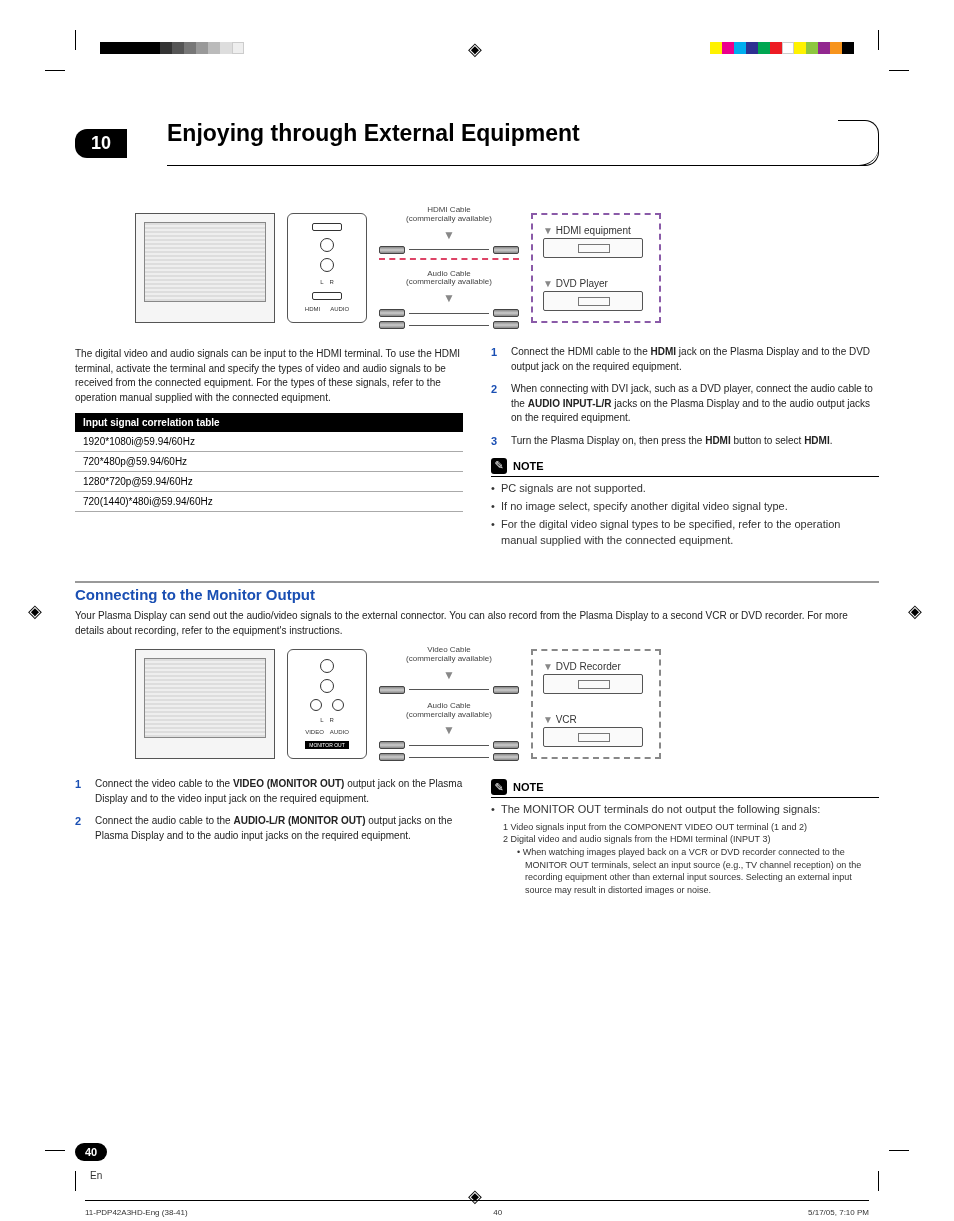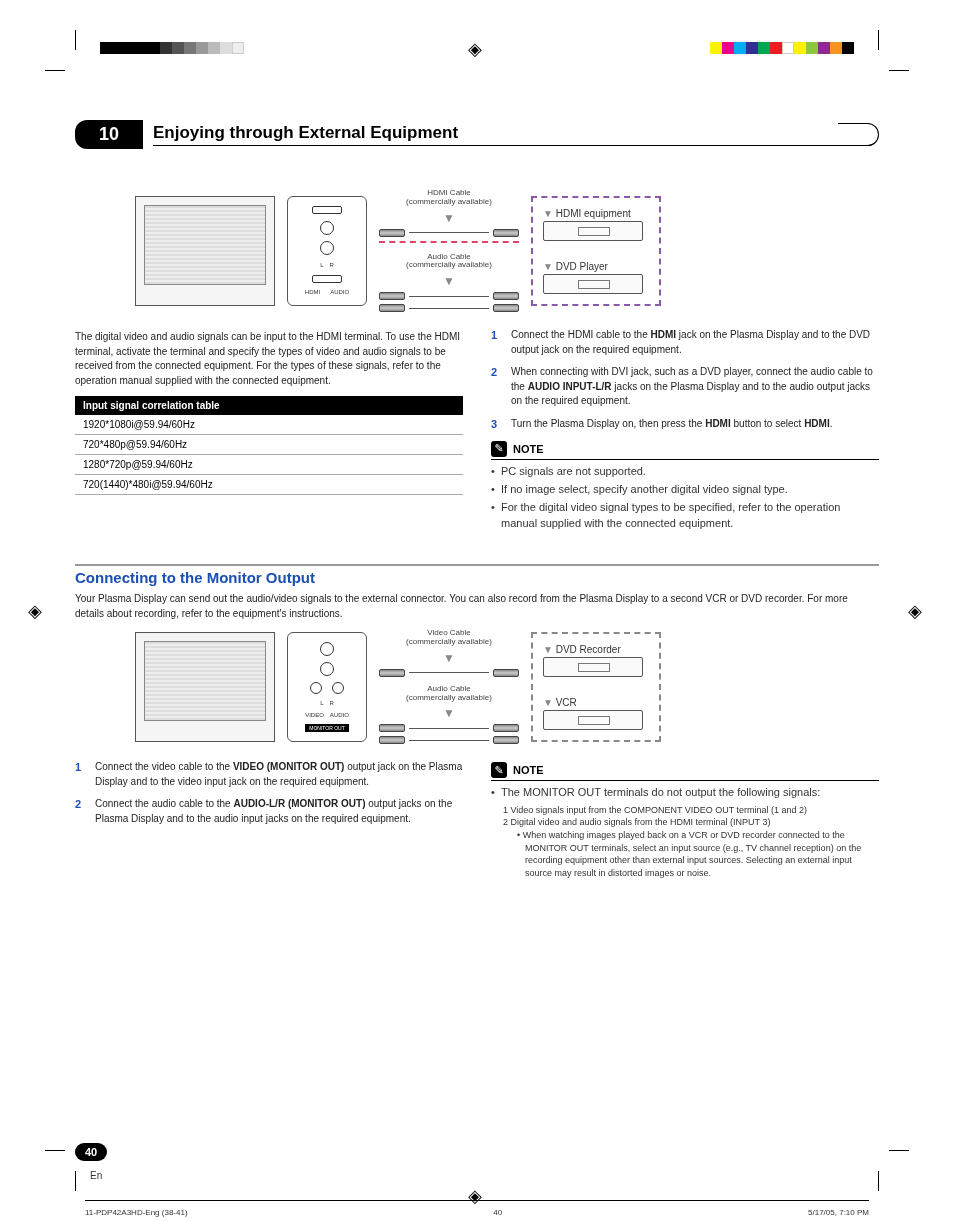--- a/index.html
+++ b/index.html
@@ -8,22 +8,22 @@
   .crop-v { position: absolute; width: 1px; height: 20px; background: #000; }
   .crop-h { position: absolute; height: 1px; width: 20px; background: #000; }
 
   
   .colorbar { position: absolute; display: flex; }
   .colorbar div { width: 12px; height: 12px; }
   .reg-mark { position: absolute; width: 18px; height: 18px; }
   .reg-mark::before { content: "◈"; font-size: 18px; line-height: 18px; color: #000; }
 
   .chapter-header { display: flex; align-items: center; gap: 10px; margin-bottom: 40px; }
-  .chapter-badge { background: #000; color: #fff; font-weight: bold; font-size: 18px; padding: 4px 24px; border-radius: 12px 0 0 12px; }
-  .chapter-title { font-weight: bold; font-size: 17px; flex: 1; border-bottom: 1px solid #000; padding-bottom: 2px; border-radius: 0 20px 20px 0; position: relative; }
+  .chapter-badge { background: #000; color: #fff; font-weight: bold; font-size: 18px; padding: 4px 16px; border-radius: 12px 0 0 12px; }
+  .chapter-title { font-weight: bold; font-size: 23px; flex: 1; border-bottom: 1px solid #000; padding-bottom: 18px; border-radius: 0 20px 20px 0; position: relative; margin-left: 30px; }
   .chapter-title::after { content: ""; position: absolute; right: 0; top: 0; bottom: -1px; width: 40px; border: 1px solid #000; border-left: none; border-radius: 0 14px 14px 0; }
 
   h2.section { color: #1a4fb3; font-size: 15px; font-weight: bold; border-top: 2px solid #999; padding-top: 3px; margin: 4px 0 6px 0; }
   h2.section.monitor { margin-top: 30px; }
 
   .two-col { display: flex; gap: 28px; justify-content: flex-end; }
   .col { flex: 1; min-width: 0; }
 
   .body-text { font-size: 10px; line-height: 1.45; color: #222; margin: 8px 0; }
 

